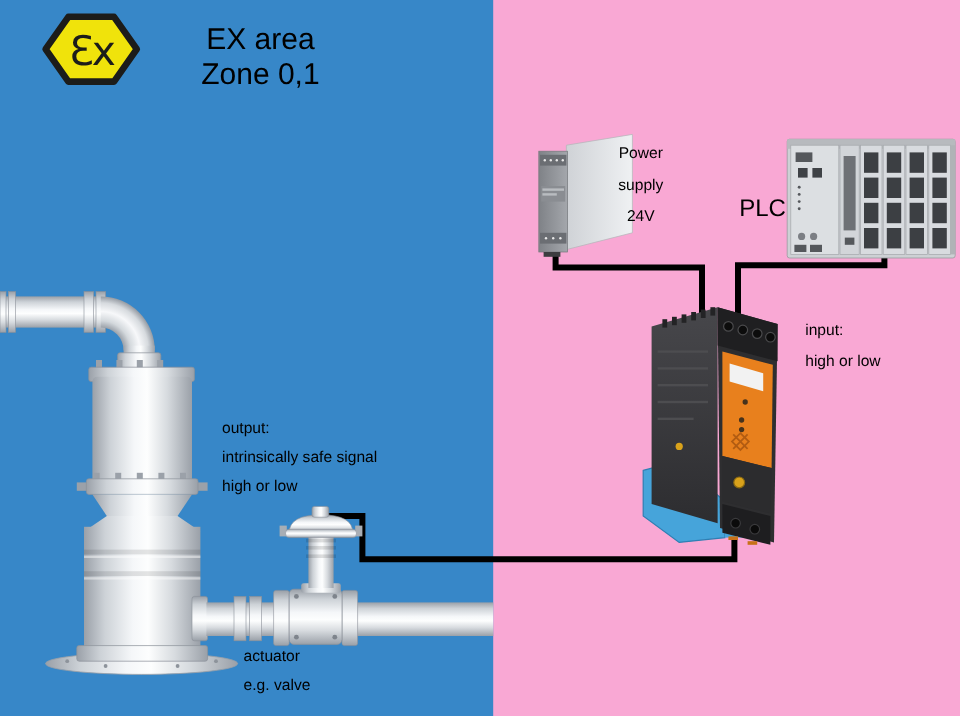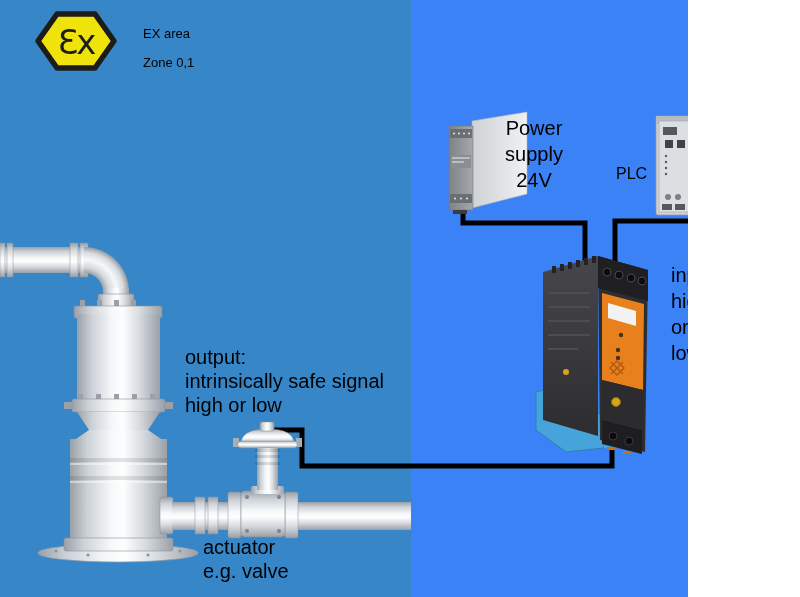--- a/index.html
+++ b/index.html
@@ -1,26 +1,26 @@
 <!DOCTYPE html>
 <html><head>
 <meta charset="utf-8">
 <style>
   html,body{margin:0;padding:0;background:#ffffff;}
   .screen{
-    position:relative;width:688px;height:597px;background:#3b82f6;overflow:hidden;
+    position:relative;width:800px;height:597px;background:#f9a8d4;overflow:hidden;
     font-family:"Liberation Sans",sans-serif;color:#000;
   }
   .scene{position:absolute;left:0;top:0;width:800px;height:597px;}
-  .lbl{position:absolute;white-space:pre-line;font-size:20px;line-height:24px;color:#000;}
-  .title{font-size:13px;line-height:29px;}
+  .lbl{position:absolute;white-space:pre-line;font-size:13px;line-height:24px;color:#000;}
+  .title{font-size:25px;line-height:29px;text-align:center;}
   .ex-title{left:143px;top:19px;width:148px;}
   .safe-title{left:540px;top:17px;width:160px;}
   .psu-label{left:486px;top:115px;width:96px;text-align:center;line-height:26px;}
-  .plc-label{left:616px;top:162px;font-size:16px;}
+  .plc-label{left:616px;top:162px;font-size:20px;}
   .input-label{left:651px;top:262px;line-height:26px;margin-left:20px;}
   .output-label{left:185px;top:345px;line-height:24px;}
   .actuator-label{left:203px;top:535px;width:136px;text-align:left;line-height:24px;}
 </style>
 </head>
 <body>
 
 <div class="screen">
 
   <svg class="scene" viewBox="0 0 800 597" aria-hidden="false">

